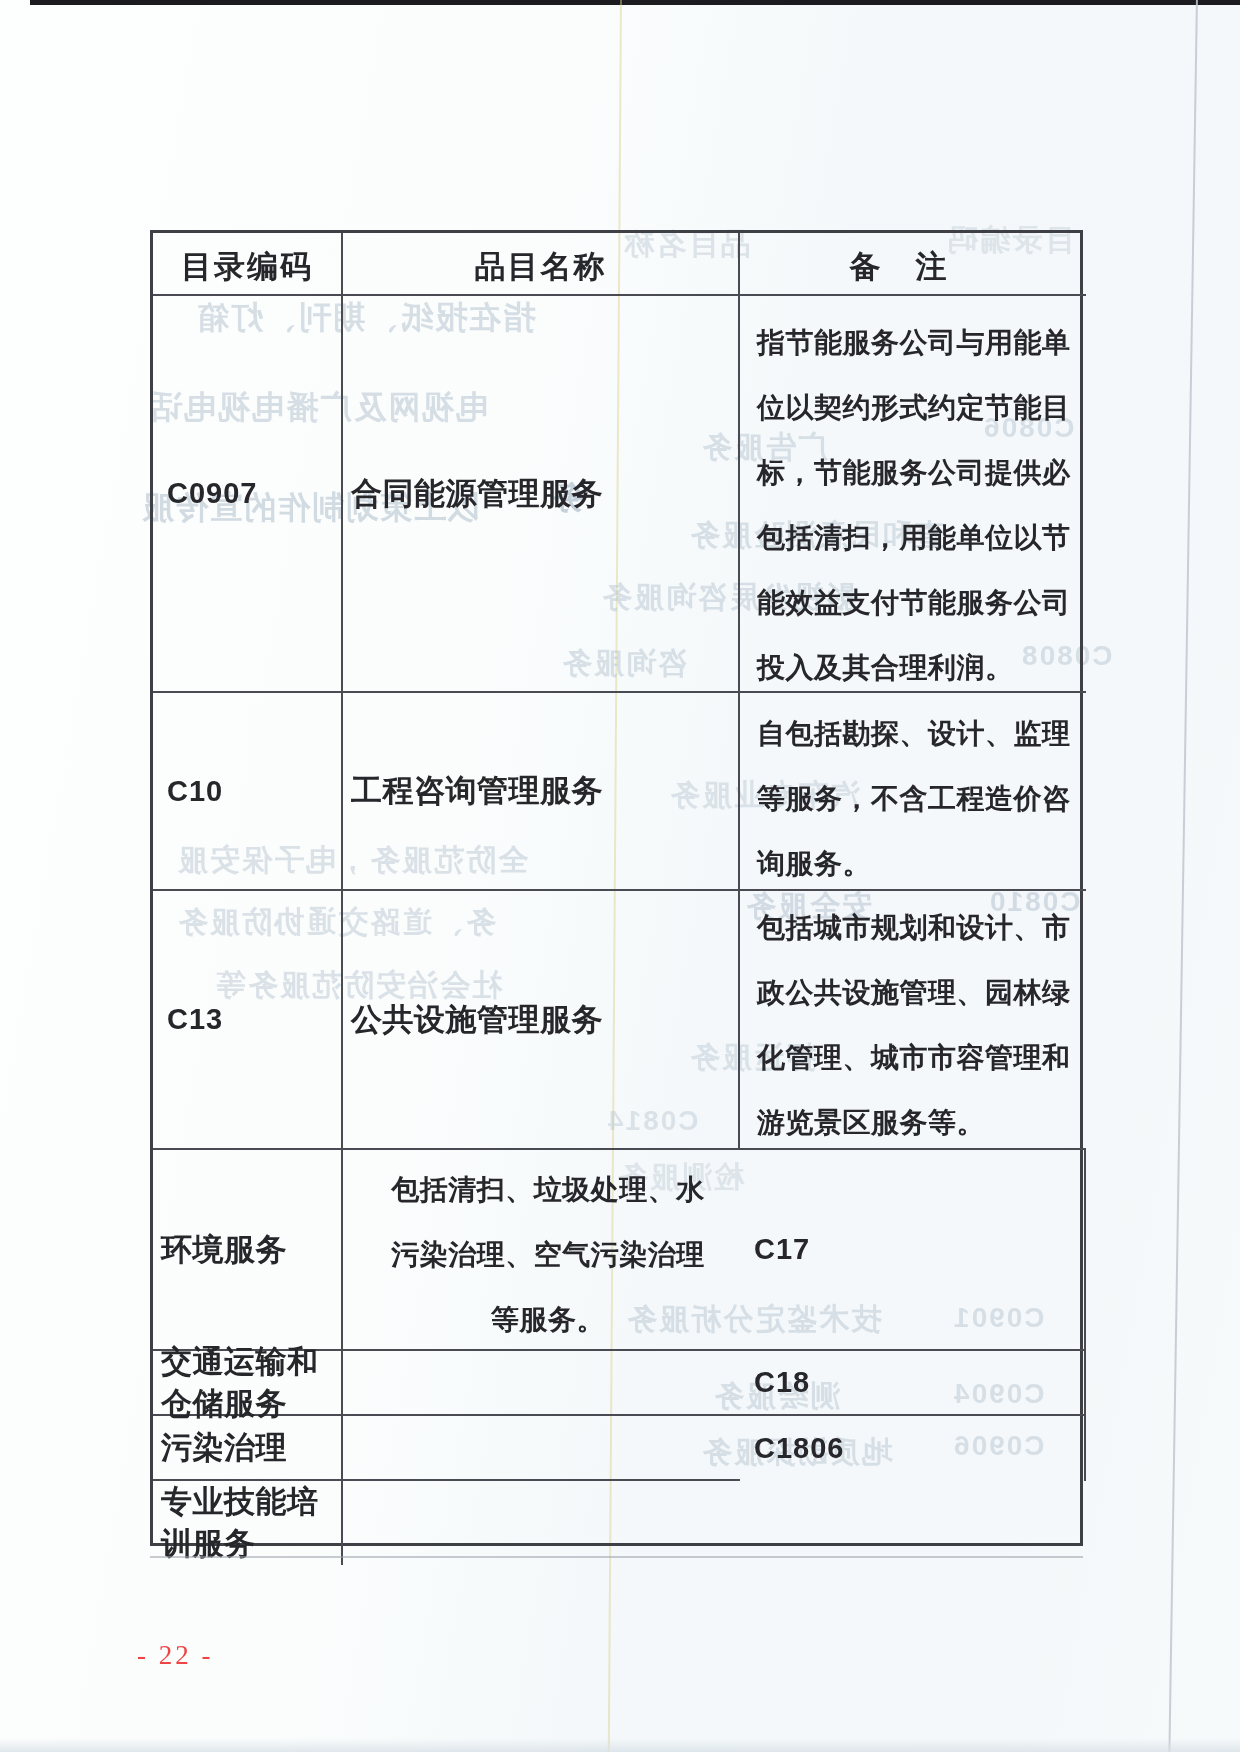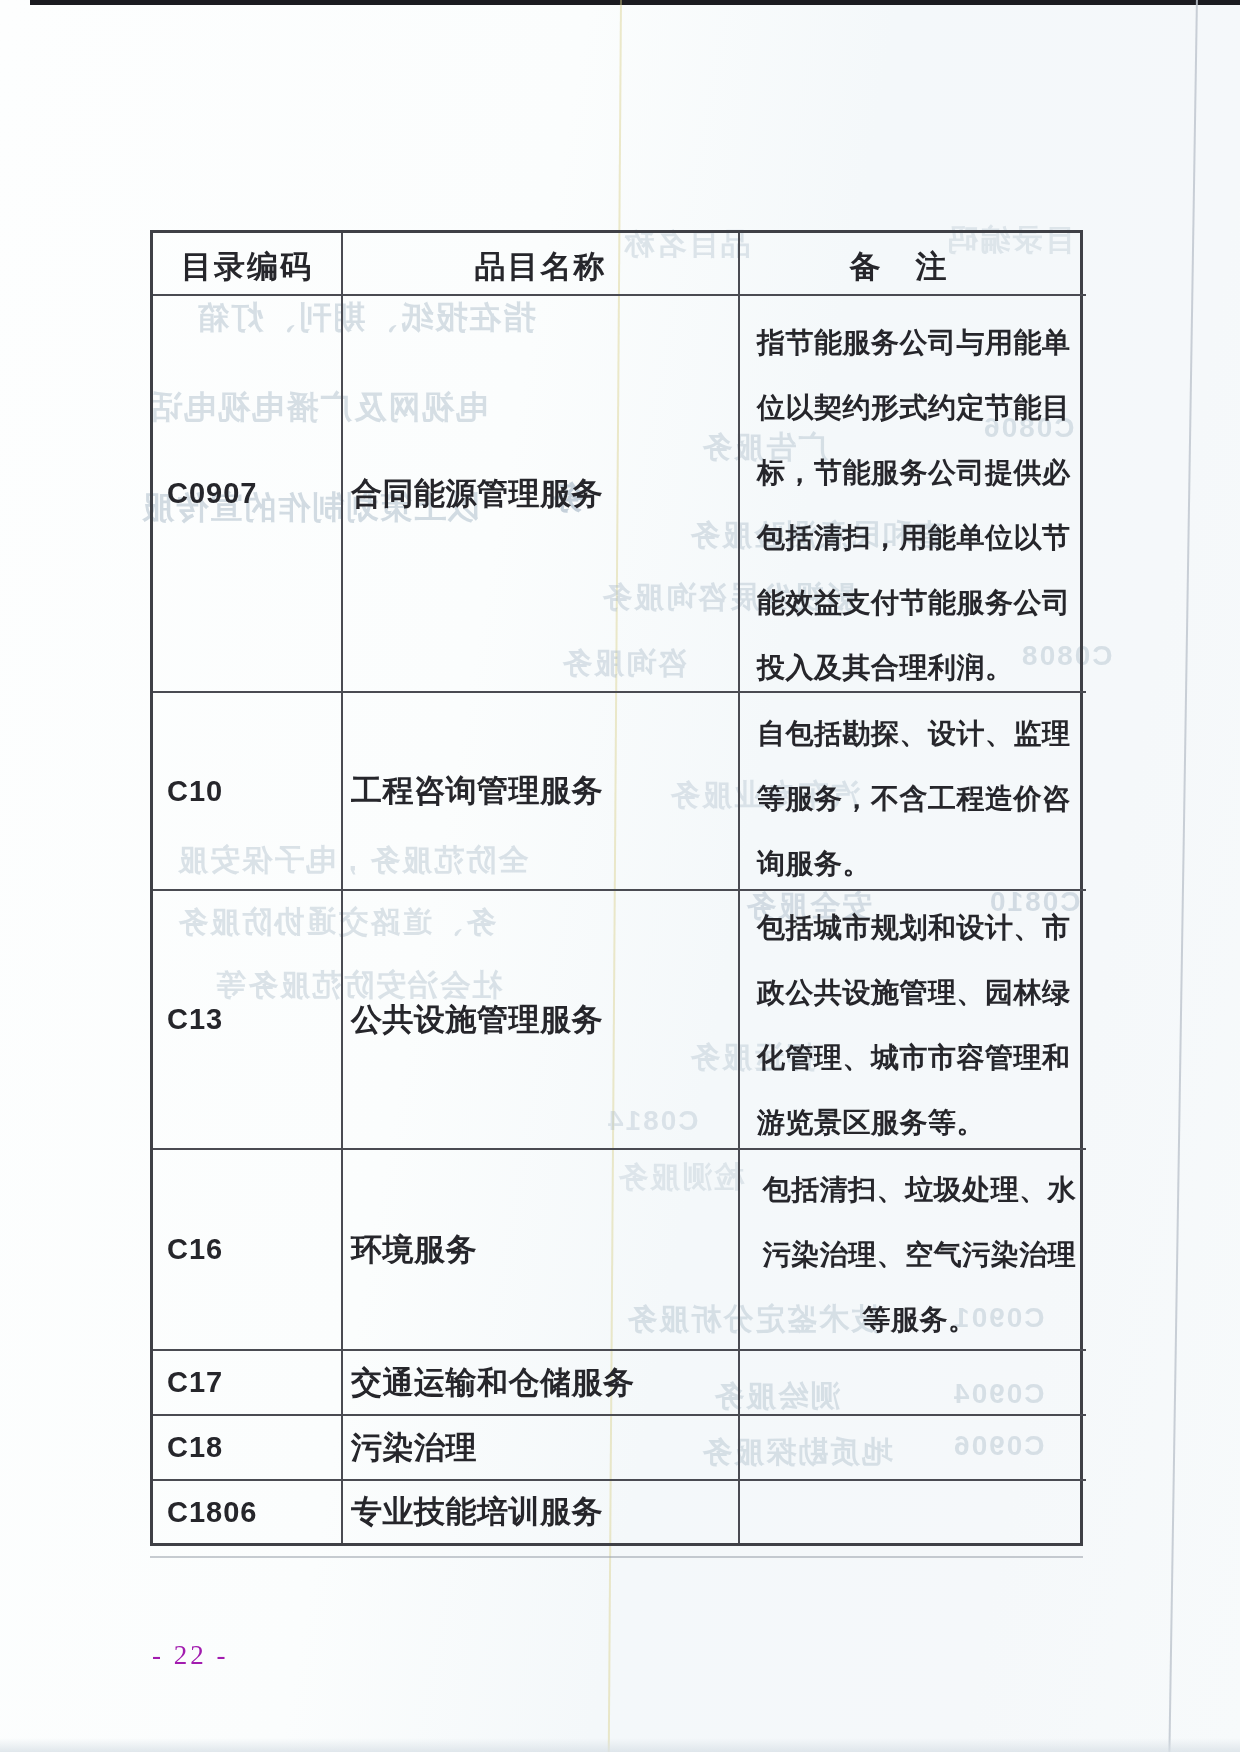--- a/index.html
+++ b/index.html
@@ -38,22 +38,22 @@
   .name-cell{display:flex;align-items:center;padding-left:8px;
     font-size:31px;font-weight:700;letter-spacing:0.5px;}
   .remark-cell{font-size:28px;font-weight:600;line-height:65px;white-space:pre-line;
     padding-left:17px;padding-right:4px;letter-spacing:0.5px;overflow:visible;}
   .pad-a{padding-top:14px;}
   .pad-b{padding-top:8px;}
   .pad-c{padding-top:4px;}
   .pad-d{padding-top:7px;text-align:center;}
   .table-underline{position:absolute;left:150px;top:1556px;width:933px;height:2px;
     background:#9aa2ab;opacity:.55;z-index:2;}
-  .page-number{position:absolute;left:152px;top:1640px;font-family:"Liberation Serif","DejaVu Serif",serif;
-    font-size:27px;color:#a21caf;letter-spacing:3px;z-index:2;}
+  .page-number{position:absolute;left:137px;top:1640px;font-family:"Liberation Serif","DejaVu Serif",serif;
+    font-size:27px;color:#ef4444;letter-spacing:3px;z-index:2;}
 </style>
 </head>
 <body>
 
 <div id="page">
 
   <div class="top-edge"></div>
   <div class="right-edge"></div>
   <div class="fold-line"></div>
   <div class="bottom-shade"></div>
@@ -109,21 +109,20 @@
 等服务，不含工程造价咨
 询服务。</div>
 
     <div class="cell code-cell">C13</div>
     <div class="cell name-cell">公共设施管理服务</div>
     <div class="cell remark-cell pad-c last-col">包括城市规划和设计、市
 政公共设施管理、园林绿
 化管理、城市市容管理和
 游览景区服务等。</div>
 
-    <div class="cell code-cell">C16</div>
     <div class="cell name-cell">环境服务</div>
     <div class="cell remark-cell pad-d last-col">包括清扫、垃圾处理、水
 污染治理、空气污染治理
 等服务。</div>
 
     <div class="cell code-cell">C17</div>
     <div class="cell name-cell">交通运输和仓储服务</div>
     <div class="cell remark-cell last-col"></div>
 
     <div class="cell code-cell">C18</div>

